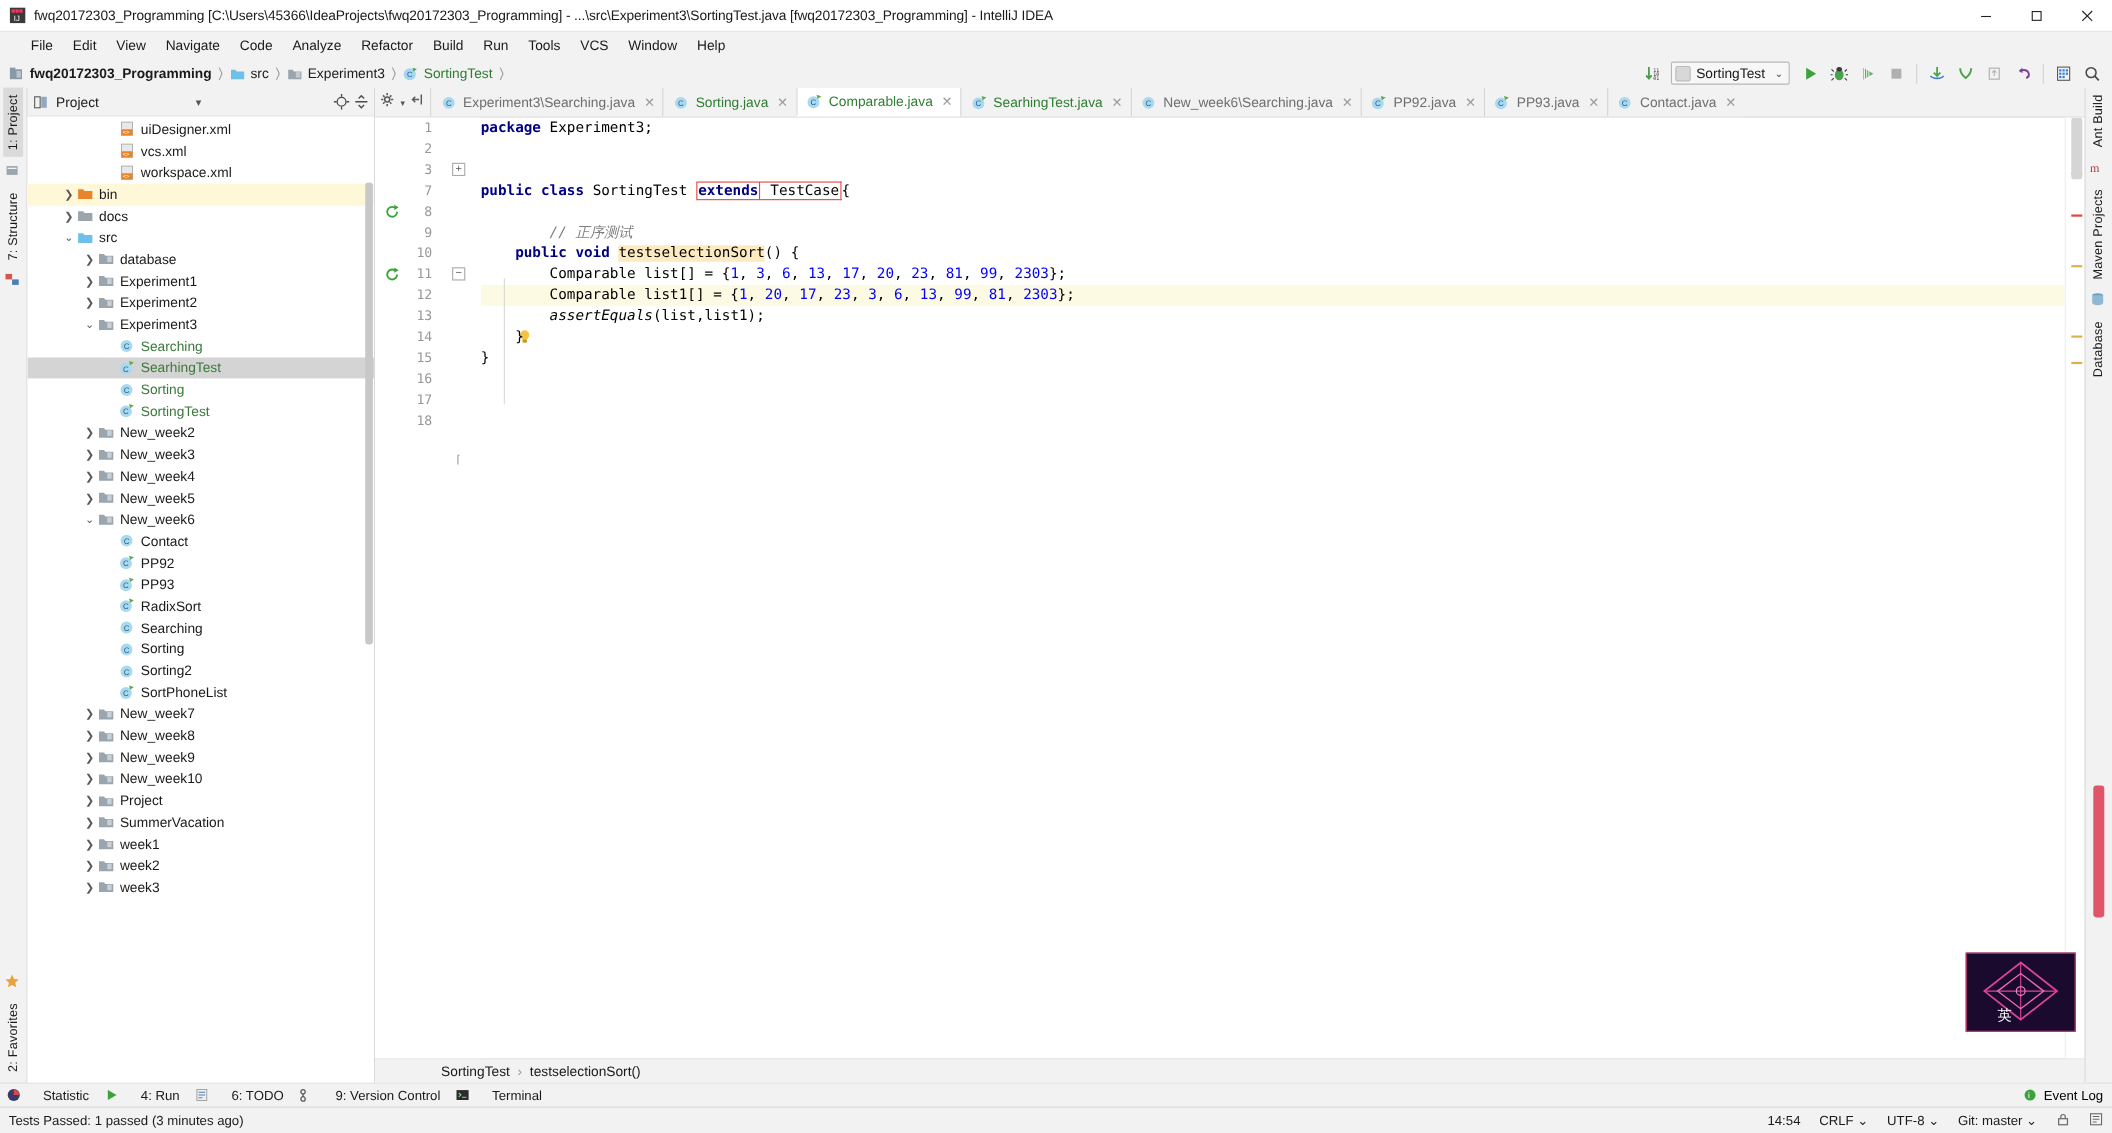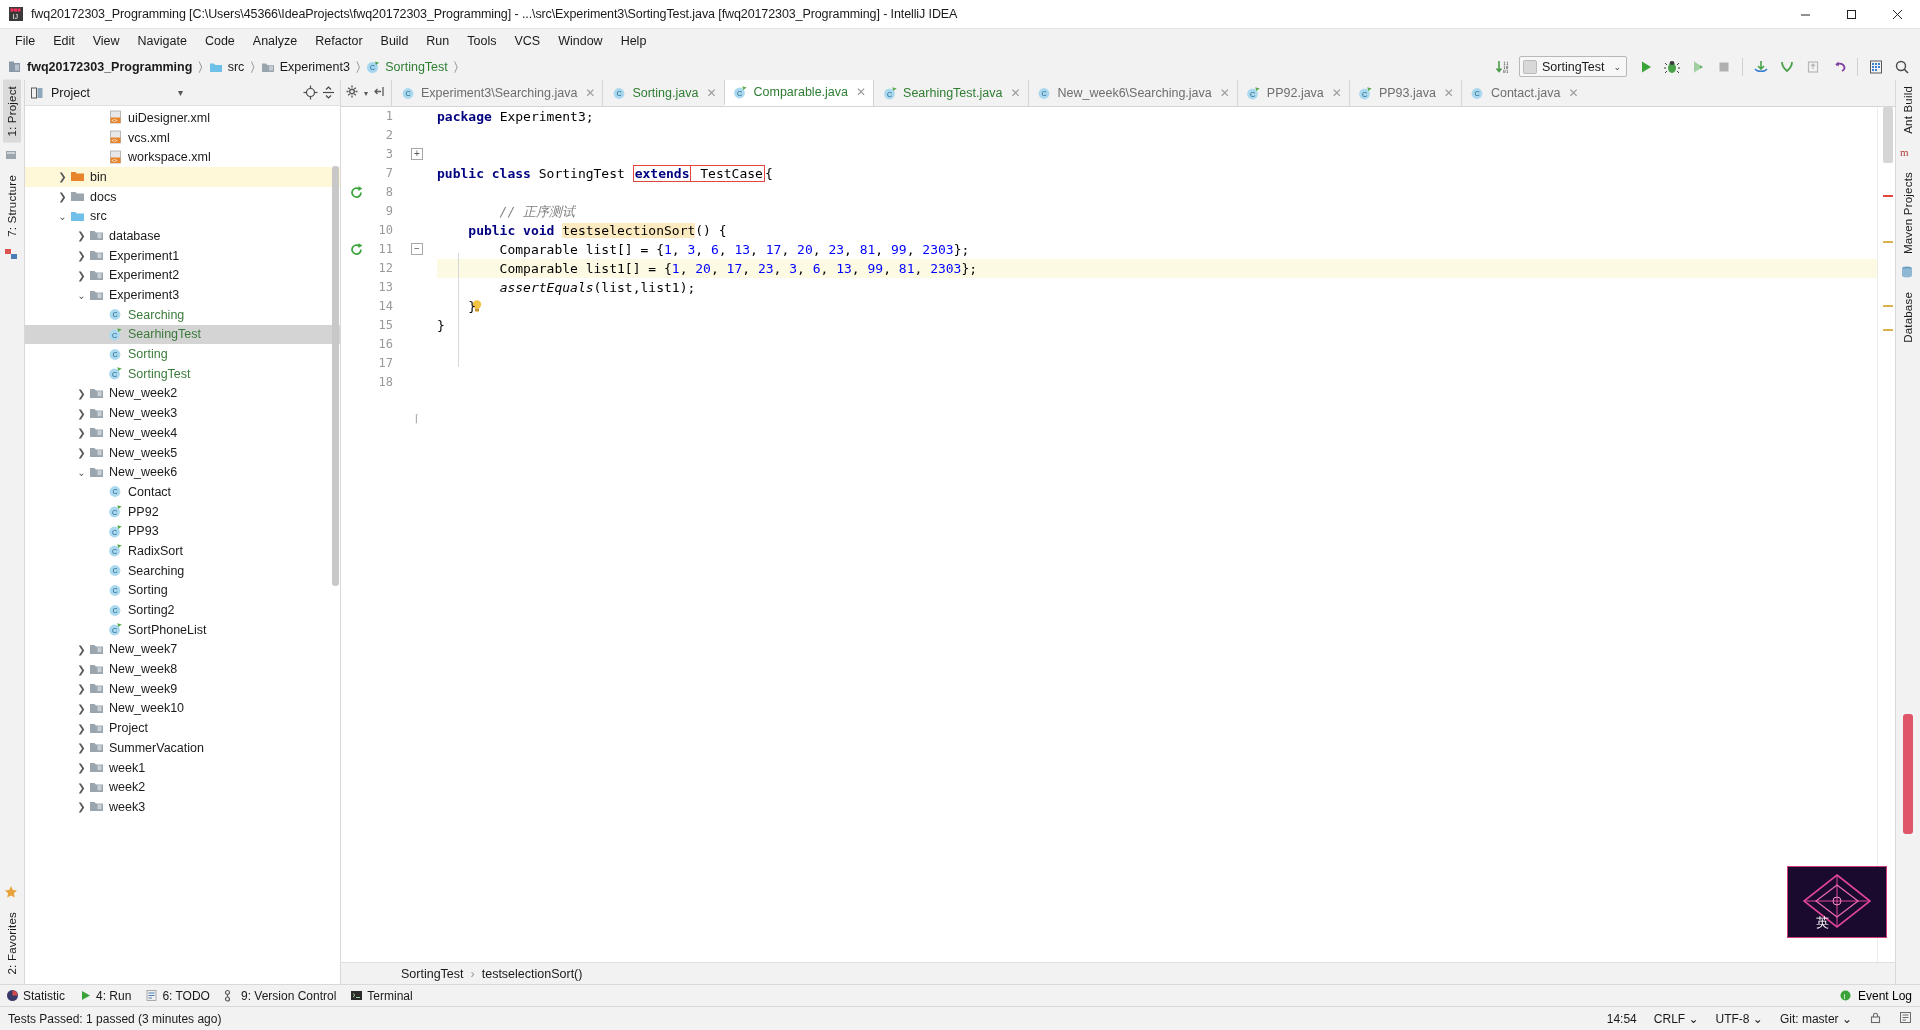--- a/index.html
+++ b/index.html
@@ -16,21 +16,21 @@
   .titlebar {
     height: 29px; background: #ffffff; display: flex; align-items: center;
     border-bottom: 1px solid #e3e3e3; flex: 0 0 29px;
   }
   .title-icon { width: 16px; height: 16px; margin-left: 8px; margin-right: 7px; position: relative; flex:0 0 16px;}
   .title-text { font-size: 12.5px; color: #1a1a1a; white-space: nowrap; letter-spacing: -0.1px;}
   .win-controls { margin-left:auto; display:flex; height:29px; }
   .win-btn { width: 46px; height: 29px; display:flex; align-items:center; justify-content:center; color:#222; font-size:13px; }
 
   
-  .menubar { height: 24px; background: #f2f2f2; display: flex; align-items: center; padding-left: 6px; flex:0 0 24px; }
+  .menubar { height: 24px; background: #f2f2f2; display: flex; align-items: center; padding-left: 19px; flex:0 0 24px; }
   .menu-item { font-size: 12.5px; color: #1a1a1a; padding: 2px 9px; cursor: default; white-space:nowrap;}
 
   
   .navbar { height: 27px; background: #f2f2f2; display: flex; align-items: center; padding-left: 8px; flex:0 0 27px; }
   .crumb { display: flex; align-items: center; font-size: 12.5px; color: #1a1a1a; white-space: nowrap; }
   .crumb.bold { font-weight: bold; }
   .crumb .ico { margin-right: 5px; display:inline-flex; }
   .crumb-sep { color: #9a9a9a; margin: 0 6px; font-size: 13px; }
   .crumb.green { color: #2f7d32; }
   .nav-right { margin-left: auto; display: flex; align-items: center; padding-right: 6px; gap: 2px;}
@@ -109,21 +109,21 @@
   .scroll-thumb { position:absolute; right:2px; width:10px; background:#d5d5d5; border-radius:2px;}
 
   .breadcrumb-bottom { height: 22px; background:#f2f2f2; border-top:1px solid #e0e0e0; display:flex; align-items:center; padding-left:60px; font-size:12.5px; color:#1a1a1a; flex:0 0 22px; gap:7px;}
   .bc-sep { color:#999; }
 
   
   .rrail { width: 25px; background:#f2f2f2; border-left:1px solid #d9d9d9; flex:0 0 25px; display:flex; flex-direction:column; align-items:center; position:relative;}
 
   
   .tw-bar { height: 22px; background:#f2f2f2; border-top:1px solid #d9d9d9; display:flex; align-items:center; padding-left:6px; gap:14px; flex:0 0 22px; font-size:12px; }
-  .tw-item { display:flex; align-items:center; gap:4px; color:#1a1a1a; white-space:nowrap;}
+  .tw-item { display:flex; align-items:center; gap:20px; color:#1a1a1a; white-space:nowrap;}
   .tw-right { margin-left:auto; display:flex; align-items:center; gap:6px; padding-right:8px;}
 
   
   .statusbar { height: 24px; background:#f2f2f2; border-top:1px solid #d9d9d9; display:flex; align-items:center; padding:0 8px; font-size:12px; color:#1a1a1a; flex:0 0 24px;}
   .sb-right { margin-left:auto; display:flex; align-items:center; gap:17px;}
   .sb-item { white-space:nowrap; }
 
   
   .widget { position:absolute; right:33px; bottom:46px; width:100px; height:72px; background:#1a0b2e; border:1px solid #d03a7a; display:flex; align-items:center; justify-content:center; }
   .widget svg { display:block; }

